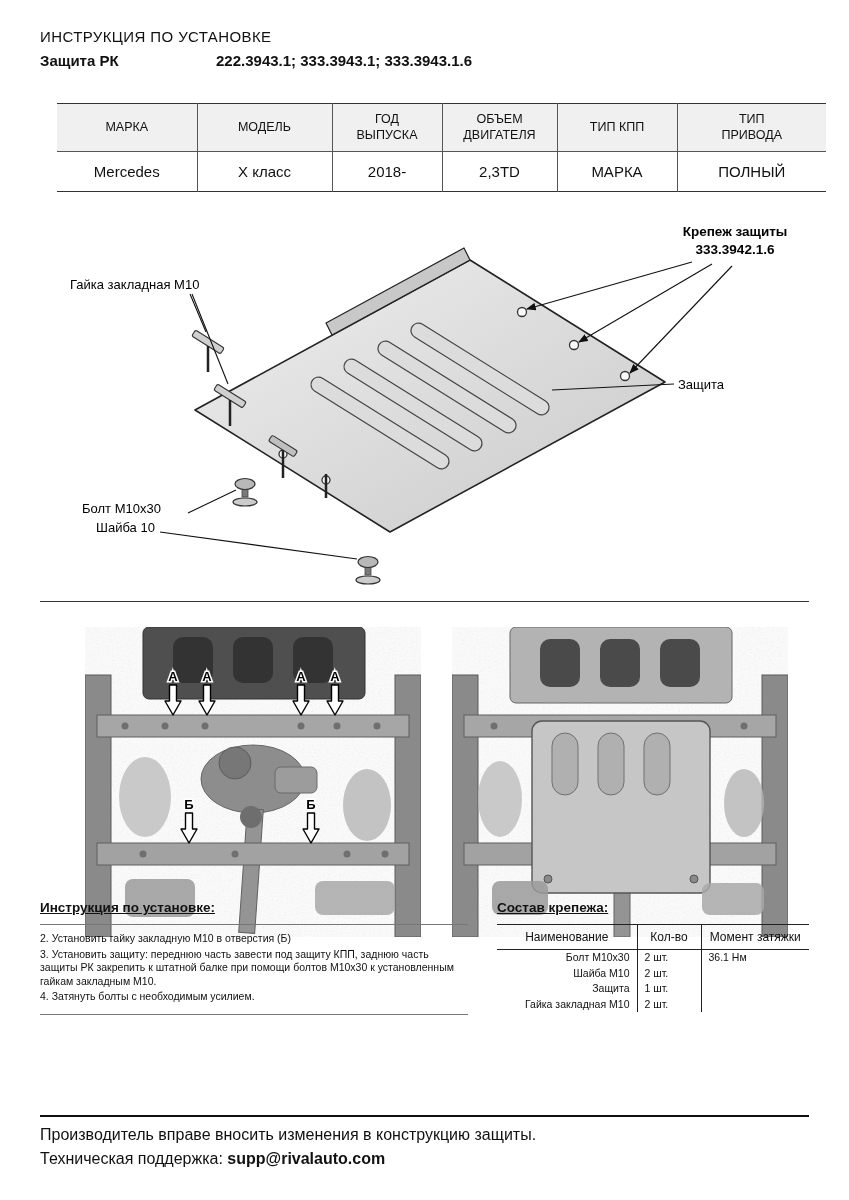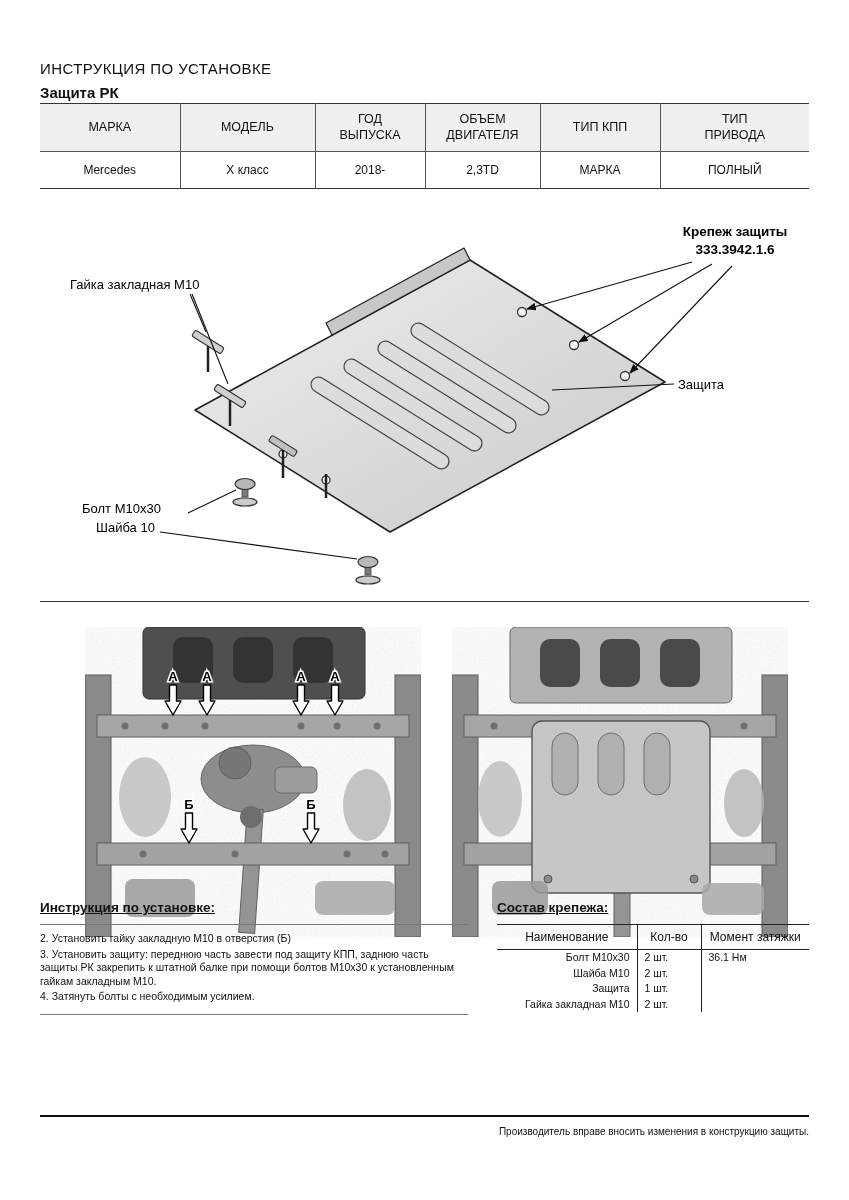--- a/index.html
+++ b/index.html
@@ -2,29 +2,29 @@
 <html><head>
 <meta charset="utf-8">
 <style>
   html,body { margin:0; padding:0; background:#ffffff; }
   .page {
     position:relative; width:849px; height:1200px; background:#fff;
     font-family:"Liberation Sans", sans-serif; color:#111; overflow:hidden; margin:0 auto;
   }
   
   .doc-header { position:absolute; left:40px; top:28px; width:769px; }
-  .doc-title { font-size:15px; letter-spacing:.4px;margin-top:32px; }
+  .doc-title { font-size:15px; letter-spacing:.4px; }
   .doc-subtitle { display:flex; margin-top:7px; font-weight:bold; font-size:15px; }
   .doc-subtitle .product { width:176px; }
   
-  .spec-table { position:absolute; left:40px; top:103px; width:769px; border-collapse:collapse;
+  .spec-table { position:absolute; left:57px; top:103px; width:769px; border-collapse:collapse;
     text-align:center; border-top:1.6px solid #333; border-bottom:1.6px solid #333; }
   .spec-table th { background:#f0f0f0; font-weight:normal; font-size:12.5px; padding:8px 4px;
     white-space:pre-line; border-bottom:1.1px solid #555; line-height:1.25; }
-  .spec-table td { font-size:12px; padding:11px 4px;text-align:center; }
+  .spec-table td { font-size:15px; padding:11px 4px;text-align:center; }
   .spec-table th + th, .spec-table td + td { border-left:1.1px solid #555; }
   
   .diagram-svg { position:absolute; left:40px; top:212px; }
   .diagram-svg text { font-family:"Liberation Sans", sans-serif; }
   .leader { stroke:#111; stroke-width:1.1; fill:none; }
   
   .rule { position:absolute; left:40px; width:769px; height:0; border-top:1.4px solid #333; }
   .rule-mid { top:601px; }
   .rule-bottom { top:1115px; border-top-width:2.6px; border-top-color:#101010; }
   
@@ -40,21 +40,21 @@
   .steps p { margin:0 0 2px 0; }
   .hw-col { position:absolute; left:497px; top:900px; width:312px; }
   .hw-table { margin-top:9px; border-collapse:collapse; width:312px; }
   .hw-table th { font-size:12px; font-weight:normal; text-align:center; padding:5px 3px;
     border-top:1.5px solid #222; border-bottom:1.1px solid #222; }
   .hw-table th + th, .hw-table td + td { border-left:1.1px solid #222; }
   .hw-table td { font-size:10.5px; padding:1px 7px; line-height:13.5px; }
   .hw-table td.c-name { text-align:right; }
   .hw-table td.c-qty, .hw-table td.c-tq { text-align:left; }
   
-  .doc-footer { position:absolute; left:40px; top:1126px; width:769px; font-size:10px;text-align:right; }
+  .doc-footer { position:absolute; left:40px; top:1126px; width:769px; font-size:16px; }
   .doc-footer .line2 { margin-top:6px; }
   .doc-footer b { font-weight:bold; }
 </style>
 </head>
 <body>
 
 <div class="page">
 
   <svg width="0" height="0" style="position:absolute" aria-hidden="true">
     <defs>
@@ -75,20 +75,21 @@
           <feFuncB type="linear" slope="0.6" intercept="0.4"></feFuncB>
         </feComponentTransfer>
       </filter>
     </defs>
   </svg>
 
   <div class="doc-header">
     <div class="doc-title">ИНСТРУКЦИЯ ПО УСТАНОВКЕ</div>
     <div class="doc-subtitle">
       <span class="product">Защита РК</span>
+      <span class="articles">222.3943.1; 333.3943.1; 333.3943.1.6</span>
     </div>
   </div>
 
   <table class="spec-table">
     <colgroup>
       <col style="width:140px">
         <col style="width:135px">
         <col style="width:110px">
       <col style="width:115px">
         <col style="width:120px">
@@ -328,15 +329,19 @@
           <td class="c-tq"></td>
         </tr>
       </tbody>
     </table>
   </div>
 
   <div class="rule rule-bottom"></div>
 
   <div class="doc-footer">
     <div class="line1">Производитель вправе вносить изменения в конструкцию защиты.</div>
+    <div class="line2">
+      <span>Техническая поддержка:</span>
+      <b>supp@rivalauto.com</b>
+    </div>
   </div>
 
 </div>
 
 </body></html>

